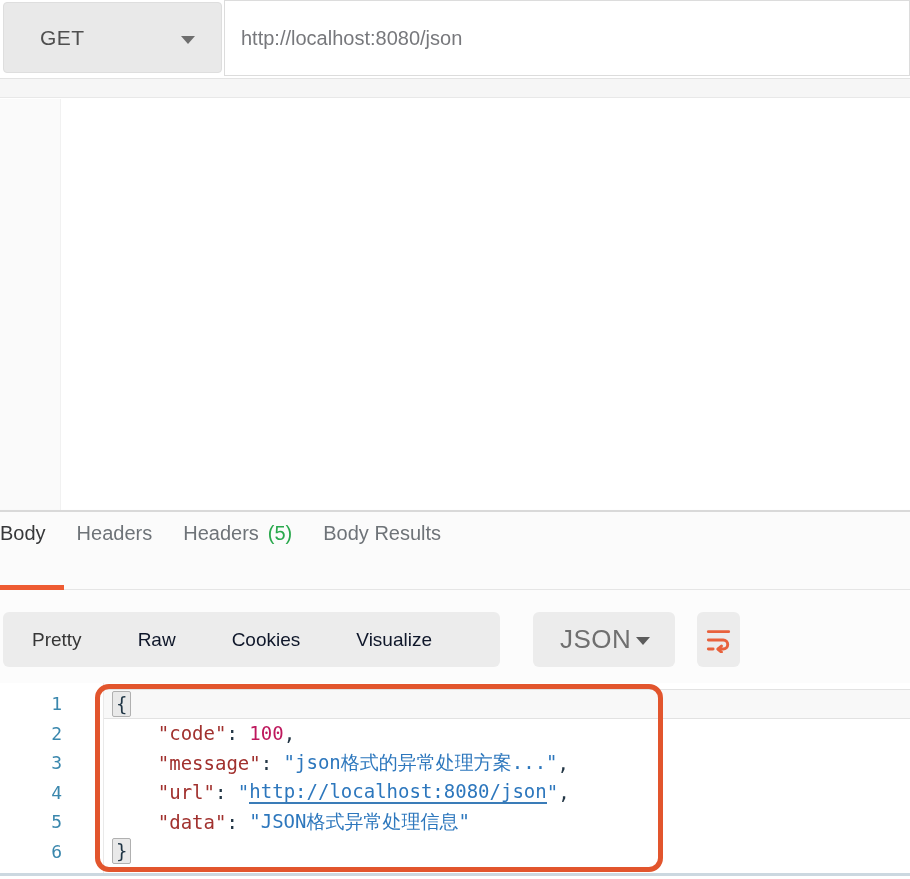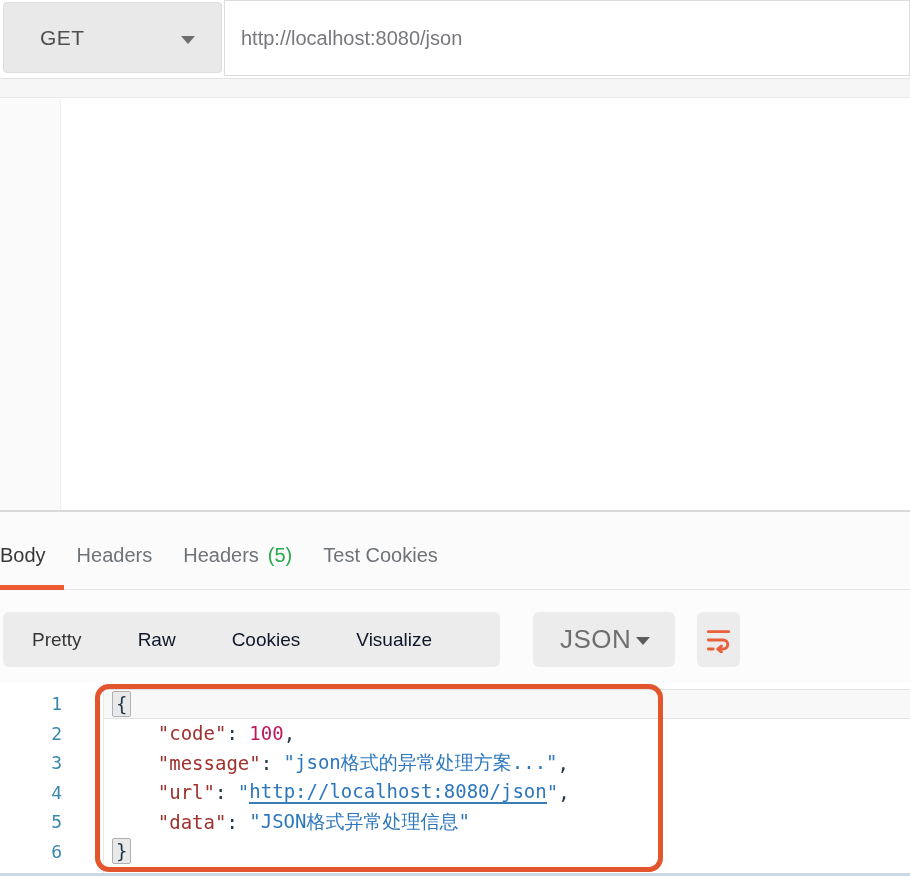--- a/index.html
+++ b/index.html
@@ -43,21 +43,21 @@
 
   .section-divider {
     position:absolute; left:0; top:510px; width:910px; height:2px;
     background:#d9d9d9; box-shadow:0 1px 2px rgba(0,0,0,0.10);
   }
 
   
   .tabs-row {
     position:absolute; left:0; top:512px; width:910px; height:78px;
     background:#fbfbfb; border-bottom:1px solid #e5e5e5;
-    display:flex; align-items:center; gap:31px; padding-top:10px;
+    display:flex; gap:31px; padding-top:10px;
   }
   .resp-tab { font-size:20px; color:#6e7378; cursor:pointer; display:flex; gap:9px; }
   .resp-tab.active { color:#37383a; }
   .resp-tab .tab-count { color:#29a84c; }
   .active-tab-underline {
     position:absolute; left:0; bottom:-1px; width:64px; height:5px; background:#ee5b32;
   }
 
   
   .toolbar-row { position:absolute; left:0; top:590px; width:910px; height:93px; background:#fcfcfc; }
@@ -147,21 +147,21 @@
       <span class="active-tab-underline"></span>
     </div>
     <div class="resp-tab">
       <span>Headers</span>
     </div>
     <div class="resp-tab">
       <span>Headers</span>
       <span class="tab-count">(5)</span>
     </div>
     <div class="resp-tab">
-      <span>Test Cookies</span>
+      <span>Body Results</span>
     </div>
   </div>
 
   <div class="toolbar-row">
     <div class="view-group">
       <span class="view-item active">Pretty</span>
       <span class="view-item">Raw</span>
       <span class="view-item">Cookies</span>
       <span class="view-item">Visualize</span>
     </div>

